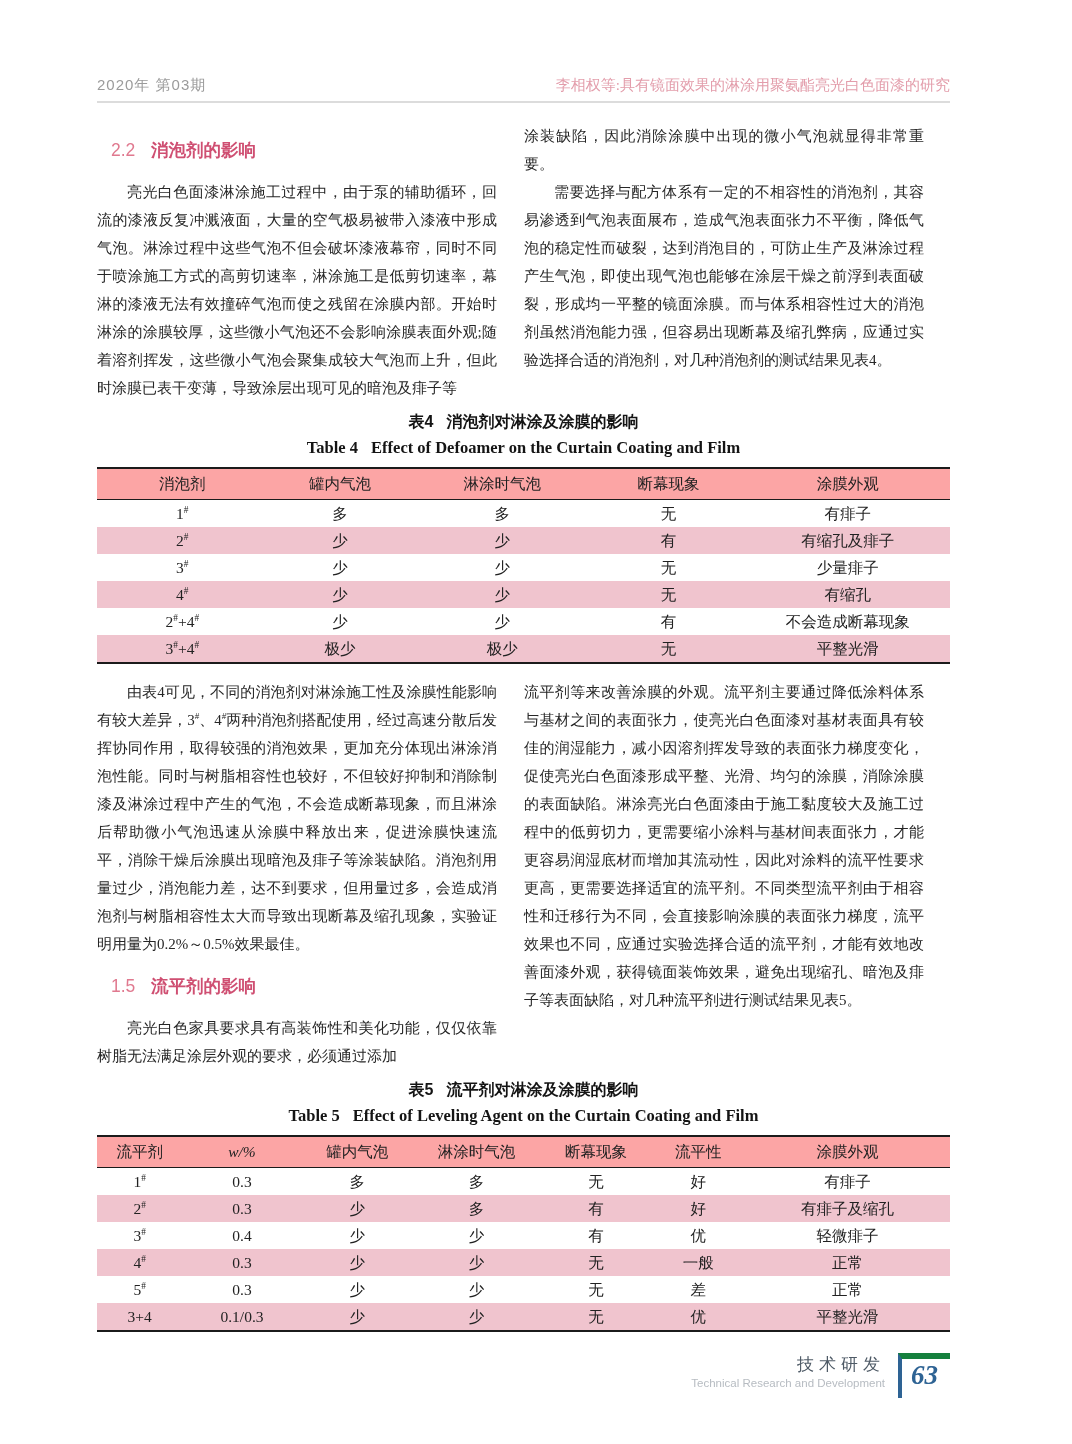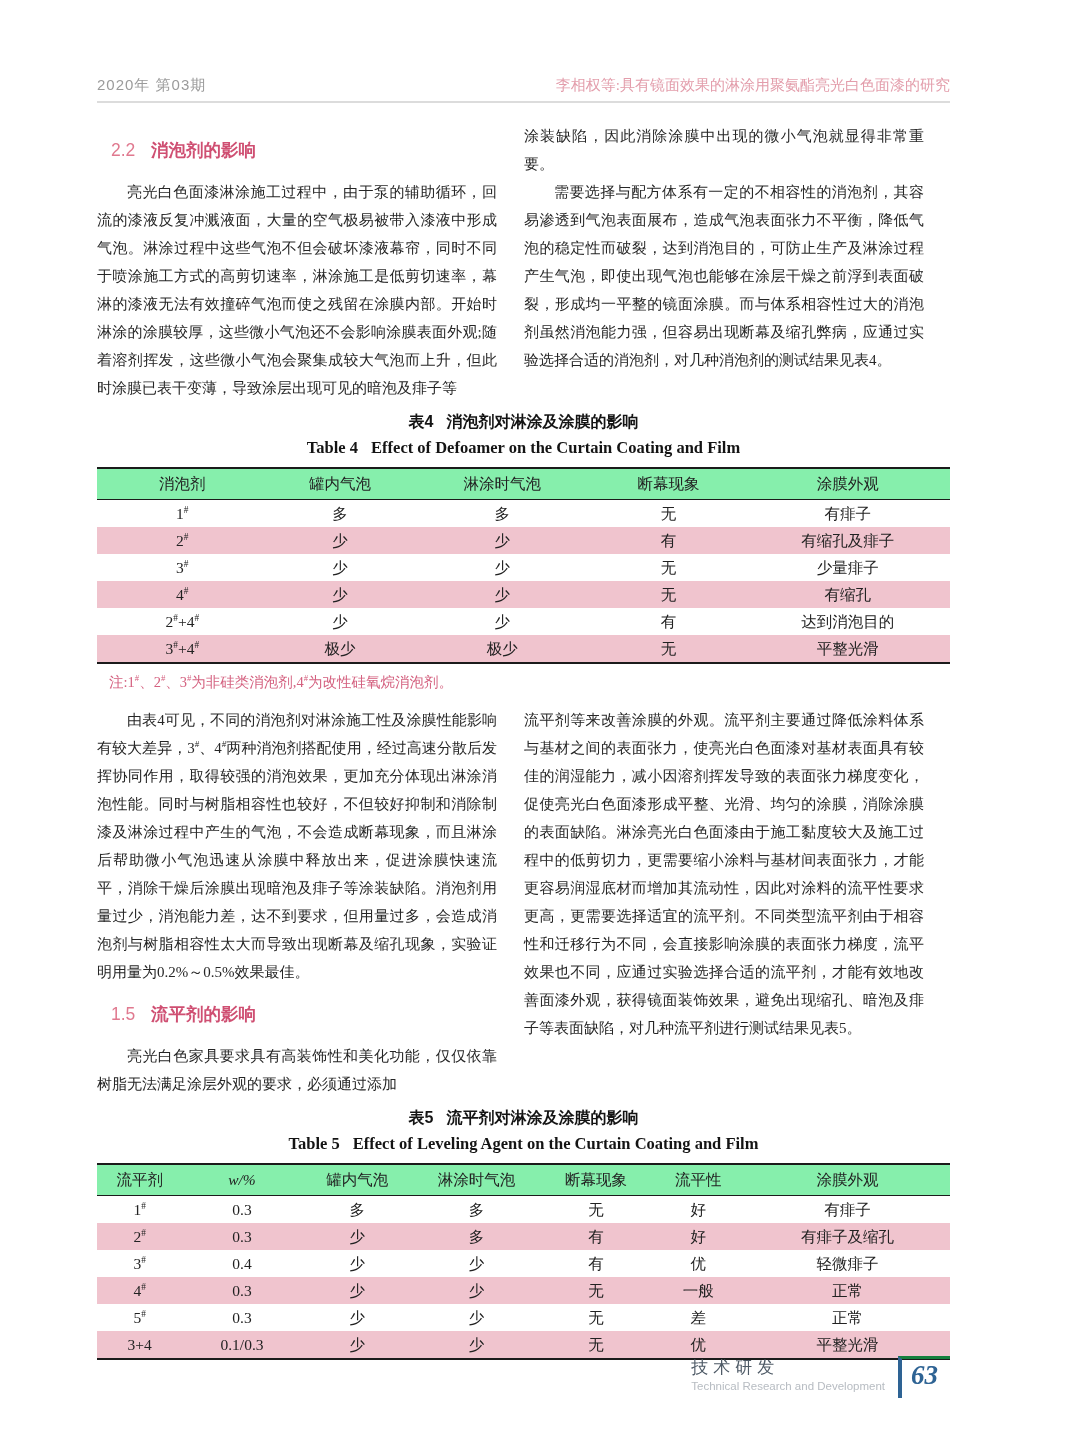--- a/index.html
+++ b/index.html
@@ -30,41 +30,41 @@
   
   .tablewrap { margin-top:10px; }
   .cap-zh { text-align:center; font-family:"Liberation Sans",sans-serif; font-weight:bold;
     font-size:16px; color:#141414; }
   .cap-en { text-align:center; font-family:"Liberation Serif",serif; font-weight:bold;
     font-size:16.5px; color:#141414; margin-top:5px; }
   .capgap { margin-left:13px; }
   table.dtable { width:100%; border-collapse:collapse; table-layout:fixed;
     border-top:2.5px solid #1b1b1b; border-bottom:2.5px solid #1b1b1b;
     font-size:15.5px; margin-top:9px; }
-  table.dtable thead tr { background:#86efac; }
+  table.dtable thead tr { background:#fca5a5; }
   table.dtable th { font-weight:normal; color:#222; padding:6px 3px; line-height:18px;
     border-bottom:1.5px solid #1b1b1b; text-align:center; }
   table.dtable td { text-align:center; color:#222; padding:4px 3px; line-height:19px; }
   table.dtable tbody tr:nth-child(even) { background:#f0c4ce; }
   sup { font-size:0.6em; line-height:0; }
   #table4 th:nth-child(1){width:20%} #table4 th:nth-child(2){width:17%}
   #table4 th:nth-child(3){width:21%} #table4 th:nth-child(4){width:18%}
   #table4 th:nth-child(5){width:24%}
   #table5 th:nth-child(1){width:10%} #table5 th:nth-child(2){width:14%; font-style:italic;}
   #table5 th:nth-child(3){width:13%} #table5 th:nth-child(4){width:15%}
   #table5 th:nth-child(5){width:13%} #table5 th:nth-child(6){width:11%}
   #table5 th:nth-child(7){width:24%}
   .note { color:#d4607f; font-size:14.5px; line-height:20px; margin:8px 0 0 12px; }
 
   
   .pagefoot { position:absolute; right:122px; bottom:46px; display:flex; align-items:flex-start; gap:13px; }
-  .foot-labels { padding-top:2px; }
+  .foot-labels { text-align:right; padding-top:2px; }
   .foot-zh { font-family:"Liberation Sans",sans-serif; font-size:17px; color:#4e5a66; letter-spacing:5px; line-height:20px; }
   .foot-en { font-family:"Liberation Sans",sans-serif; font-size:11.5px; color:#b7bcc2; line-height:14px; margin-top:1px; }
-  .foot-page { border-top:3px solid #15803d; border-left:4px solid #2e6394; padding:1px 12px 8px 9px;text-align:right; }
+  .foot-page { border-top:6px solid #15803d; border-left:4px solid #2e6394; padding:1px 12px 8px 9px;text-align:right; }
   .pageno { font-family:"Liberation Serif",serif; font-style:italic; font-weight:bold;
     font-size:27px; color:#2e6394; line-height:30px; }
 </style>
 </head>
 <body>
 
 <div class="page">
 
   <div class="pagehead">
     <span class="issue">2020年 第03期</span>
@@ -123,32 +123,31 @@
             <td>少</td>
             <td>少</td>
             <td>无</td>
             <td>有缩孔</td>
           </tr>
           <tr>
             <td>2<sup>#</sup>+4<sup>#</sup></td>
             <td>少</td>
             <td>少</td>
             <td>有</td>
-            <td>达到消泡目的</td>
+            <td>不会造成断幕现象</td>
           </tr>
           <tr>
             <td>3<sup>#</sup>+4<sup>#</sup></td>
             <td>极少</td>
             <td>极少</td>
             <td>无</td>
             <td>平整光滑</td>
           </tr>
         </tbody>
     </table>
-    <div class="note">注:1<sup>#</sup>、2<sup>#</sup>、3<sup>#</sup>为非硅类消泡剂,4<sup>#</sup>为改性硅氧烷消泡剂。</div>
   </div>
 
   <div class="cols mid">
     <div class="col">
       <p class="para indent">由表4可见，不同的消泡剂对淋涂施工性及涂膜性能影响有较大差异，3<sup>#</sup>、4<sup>#</sup>两种消泡剂搭配使用，经过高速分散后发挥协同作用，取得较强的消泡效果，更加充分体现出淋涂消泡性能。同时与树脂相容性也较好，不但较好抑制和消除制漆及淋涂过程中产生的气泡，不会造成断幕现象，而且淋涂后帮助微小气泡迅速从涂膜中释放出来，促进涂膜快速流平，消除干燥后涂膜出现暗泡及痱子等涂装缺陷。消泡剂用量过少，消泡能力差，达不到要求，但用量过多，会造成消泡剂与树脂相容性太大而导致出现断幕及缩孔现象，实验证明用量为0.2%～0.5%效果最佳。</p>
       <h3 class="sec"><span class="sec-no">1.5</span><span class="sec-t">流平剂的影响</span></h3>
       <p class="para indent">亮光白色家具要求具有高装饰性和美化功能，仅仅依靠树脂无法满足涂层外观的要求，必须通过添加</p>
     </div>
     <div class="col">
       <p class="para">流平剂等来改善涂膜的外观。流平剂主要通过降低涂料体系与基材之间的表面张力，使亮光白色面漆对基材表面具有较佳的润湿能力，减小因溶剂挥发导致的表面张力梯度变化，促使亮光白色面漆形成平整、光滑、均匀的涂膜，消除涂膜的表面缺陷。淋涂亮光白色面漆由于施工黏度较大及施工过程中的低剪切力，更需要缩小涂料与基材间表面张力，才能更容易润湿底材而增加其流动性，因此对涂料的流平性要求更高，更需要选择适宜的流平剂。不同类型流平剂由于相容性和迁移行为不同，会直接影响涂膜的表面张力梯度，流平效果也不同，应通过实验选择合适的流平剂，才能有效地改善面漆外观，获得镜面装饰效果，避免出现缩孔、暗泡及痱子等表面缺陷，对几种流平剂进行测试结果见表5。</p>

